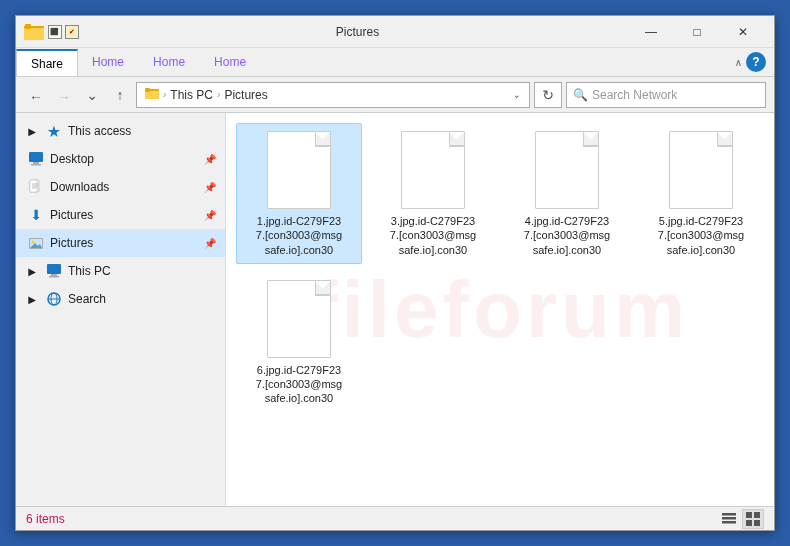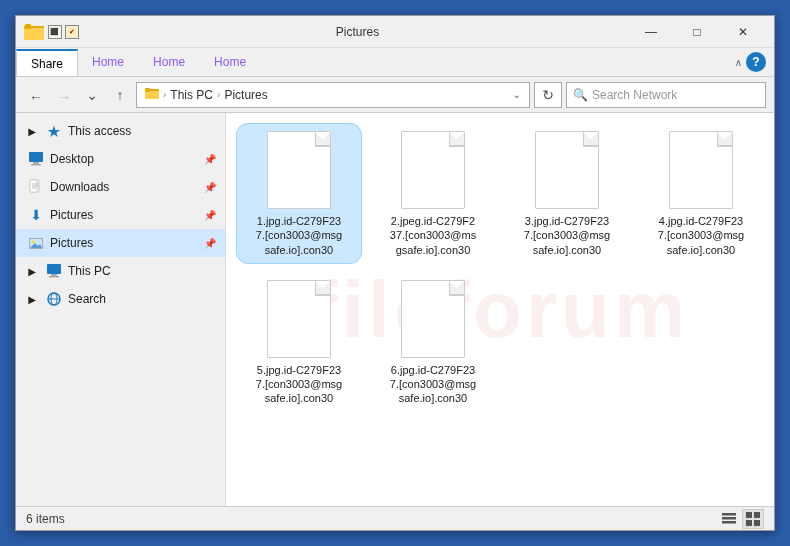--- a/index.html
+++ b/index.html
@@ -232,21 +232,21 @@
       grid-template-columns: repeat(4, 1fr);
       gap: 8px;
     }
     .file-item {
       display: flex;
       flex-direction: column;
       align-items: center;
       padding: 6px 4px;
       cursor: pointer;
       border: 1px solid transparent;
-      border-radius: 12px;
+      border-radius: 2px;
       min-width: 0;
     }
     .file-item.selected { background: #cce8ff; border: 1px solid #99d1ff; }
     .file-icon-wrapper {
       width: 80px;
       height: 80px;
       display: flex;
       align-items: center;
       justify-content: center;
       position: relative;
@@ -307,21 +307,21 @@
 
     
     .status-bar {
       height: 24px;
       background: #f0f0f0;
       border-top: 1px solid #ccc;
       display: flex;
       align-items: center;
       padding: 0 10px;
       font-size: 12px;
-      color: #404040;
+      color: #be185d;
       flex-shrink: 0;
     }
     .status-right {
       margin-left: auto;
       display: flex;
       gap: 2px;
     }
     .view-btn {
       width: 22px; height: 20px;
       display: flex; align-items: center; justify-content: center;
@@ -487,28 +487,20 @@
 
         <div class="file-item selected">
           <div class="file-icon-wrapper">
             <div class="file-page">
               <div class="file-page-corner2"></div>
             </div>
           </div>
           <span class="file-name">1.jpg.id-C279F23<br>7.[con3003@msg<br>safe.io].con30</span>
         </div>
 
-        <div class="file-item">
-          <div class="file-icon-wrapper">
-            <div class="file-page">
-              <div class="file-page-corner2"></div>
-            </div>
-          </div>
-          <span class="file-name">2.jpeg.id-C279F2<br>37.[con3003@ms<br>gsafe.io].con30</span>
-        </div>
 
         <div class="file-item">
           <div class="file-icon-wrapper">
             <div class="file-page">
               <div class="file-page-corner2"></div>
             </div>
           </div>
           <span class="file-name">3.jpg.id-C279F23<br>7.[con3003@msg<br>safe.io].con30</span>
         </div>
 

